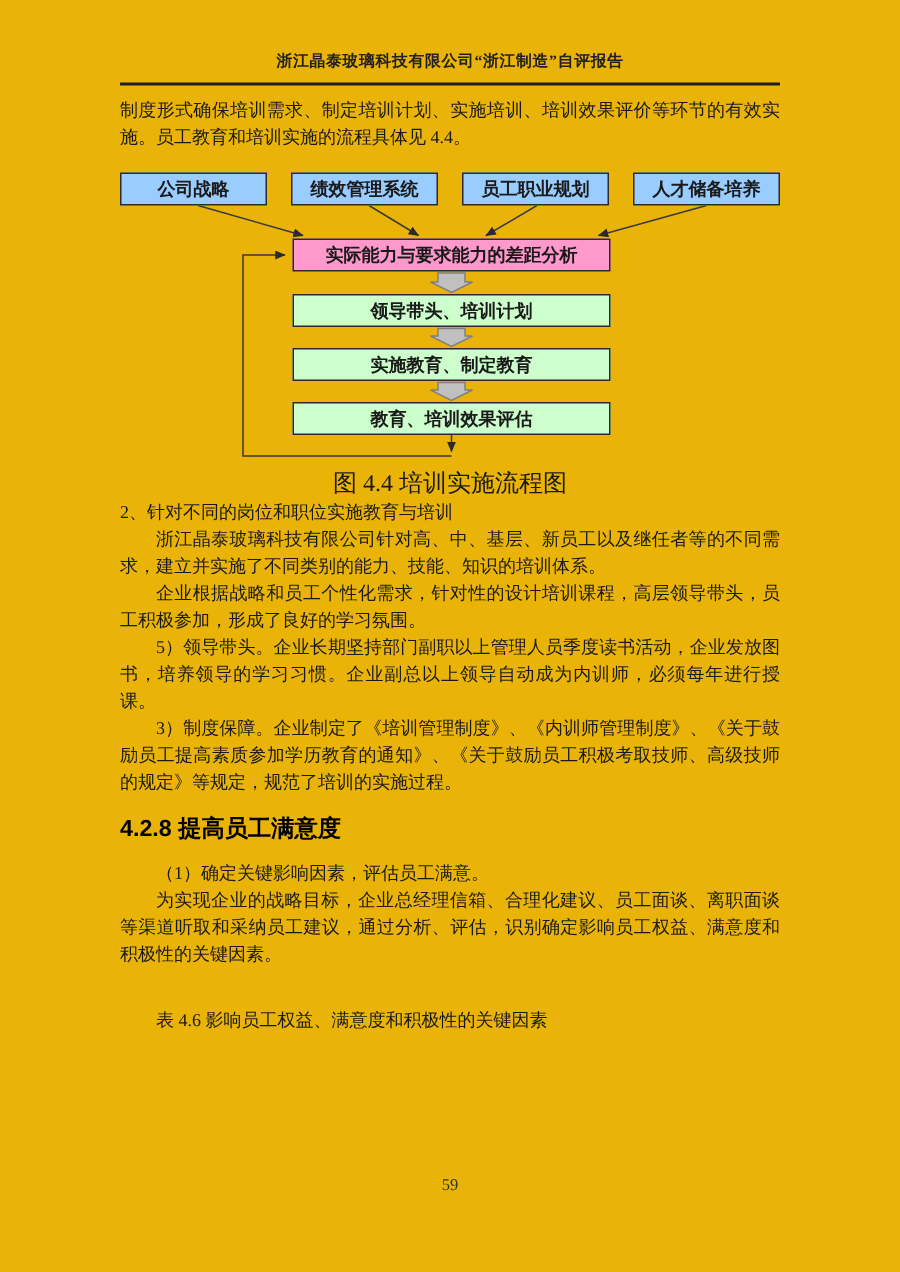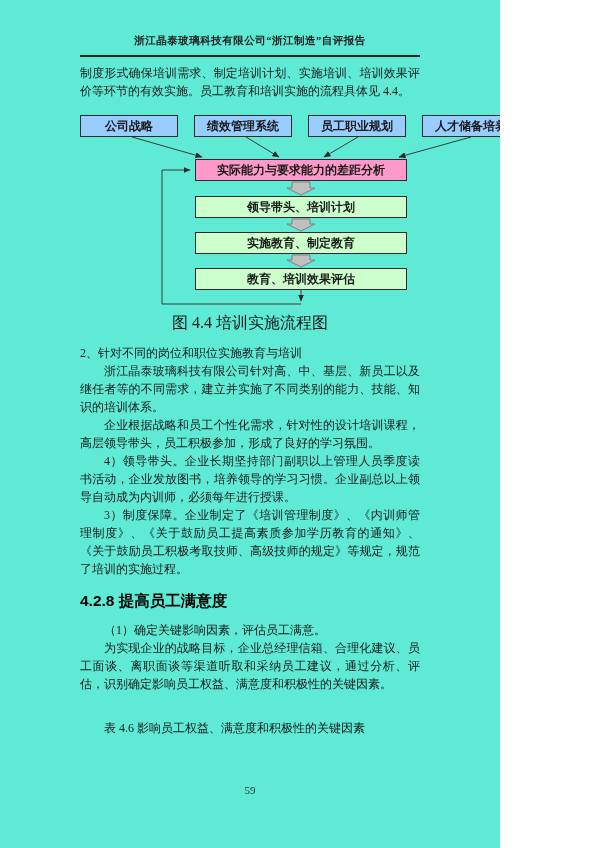--- a/index.html
+++ b/index.html
@@ -1,17 +1,17 @@
 <!DOCTYPE html>
 <html style="--input-fill: #99ccff; --analysis-fill: #ff99cc; --step-fill: #ccffcc; --connector-fill: #c0c0c0; --connector-border: #808080; --line-color: #3a3a3a;"><head>
 <meta charset="utf-8">
 <style>
   html,body{margin:0;padding:0;background:#fff;}
   .page{
-    position:relative;width:500px;height:848px;background:#5eead4;overflow:hidden;
+    position:relative;width:600px;height:848px;background:#eab308;overflow:hidden;
     font-family:"Liberation Serif","DejaVu Serif",serif;color:#1a1a1a;
   }
   
   .hdr{
     position:absolute;left:80px;right:80px;top:34px;
     text-align:center;font-size:10.5px;font-weight:bold;color:#222;
     letter-spacing:.5px;padding-bottom:7px;border-bottom:2px solid #1f1f1f;
   }
   
   .main{position:absolute;left:80px;right:80px;top:64px;}
@@ -28,21 +28,21 @@
     font-size:12px;font-weight:bold;white-space:nowrap;
   }
   .fbox.input{background:var(--input-fill,#99ccff);width:98px;top:5px;}
   .fbox.analysis{background:var(--analysis-fill,#ff99cc);left:115px;width:212px;top:49px;}
   .fbox.step{background:var(--step-fill,#ccffcc);left:115px;width:212px;}
   #in1{left:0;} #in2{left:114px;} #in3{left:228px;} #in4{left:342px;}
   #st1{top:86px;} #st2{top:122px;} #st3{top:158px;}
   .figure svg{position:absolute;left:0;top:0;width:440px;height:200px;}
   .figcap{margin:4px 0 0 0;font-size:16px;line-height:18px;text-align:center;}
   
-  .sec2{margin-top:12px;}
+  .sec2{}
   .h2{
     margin:12px 0 0 0;font-family:"Liberation Sans","DejaVu Sans",sans-serif;
     font-size:15.5px;font-weight:bold;color:#000;line-height:22px;
   }
   .sub1{margin-top:9px;}
   .tablecap{margin:26px 0 0 0;font-size:12px;line-height:18px;text-indent:2em;}
   
   .pgnum{
     position:absolute;left:0;right:0;bottom:52px;text-align:center;
     font-size:11px;color:#333;
@@ -92,21 +92,21 @@
       <div id="st1" class="fbox step">领导带头、培训计划</div>
       <div id="st2" class="fbox step">实施教育、制定教育</div>
       <div id="st3" class="fbox step">教育、培训效果评估</div>
     </div>
 
     <p class="figcap">图 4.4 培训实施流程图</p>
 
     <p class="para sec2">2、针对不同的岗位和职位实施教育与培训</p>
     <p class="para indent">浙江晶泰玻璃科技有限公司针对高、中、基层、新员工以及继任者等的不同需求，建立并实施了不同类别的能力、技能、知识的培训体系。</p>
     <p class="para indent">企业根据战略和员工个性化需求，针对性的设计培训课程，高层领导带头，员工积极参加，形成了良好的学习氛围。</p>
-    <p class="para indent">4）领导带头。企业长期坚持部门副职以上管理人员季度读书活动，企业发放图书，培养领导的学习习惯。企业副总以上领导自动成为内训师，必须每年进行授课。</p>
+    <p class="para indent">5）领导带头。企业长期坚持部门副职以上管理人员季度读书活动，企业发放图书，培养领导的学习习惯。企业副总以上领导自动成为内训师，必须每年进行授课。</p>
     <p class="para indent">3）制度保障。企业制定了《培训管理制度》、《内训师管理制度》、《关于鼓励员工提高素质参加学历教育的通知》、《关于鼓励员工积极考取技师、高级技师的规定》等规定，规范了培训的实施过程。</p>
 
     <h2 class="h2">4.2.8 提高员工满意度</h2>
 
     <p class="para indent sub1">（1）确定关键影响因素，评估员工满意。</p>
     <p class="para indent">为实现企业的战略目标，企业总经理信箱、合理化建议、员工面谈、离职面谈等渠道听取和采纳员工建议，通过分析、评估，识别确定影响员工权益、满意度和积极性的关键因素。</p>
 
     <p class="tablecap">表 4.6 影响员工权益、满意度和积极性的关键因素</p>
   </div>
 

